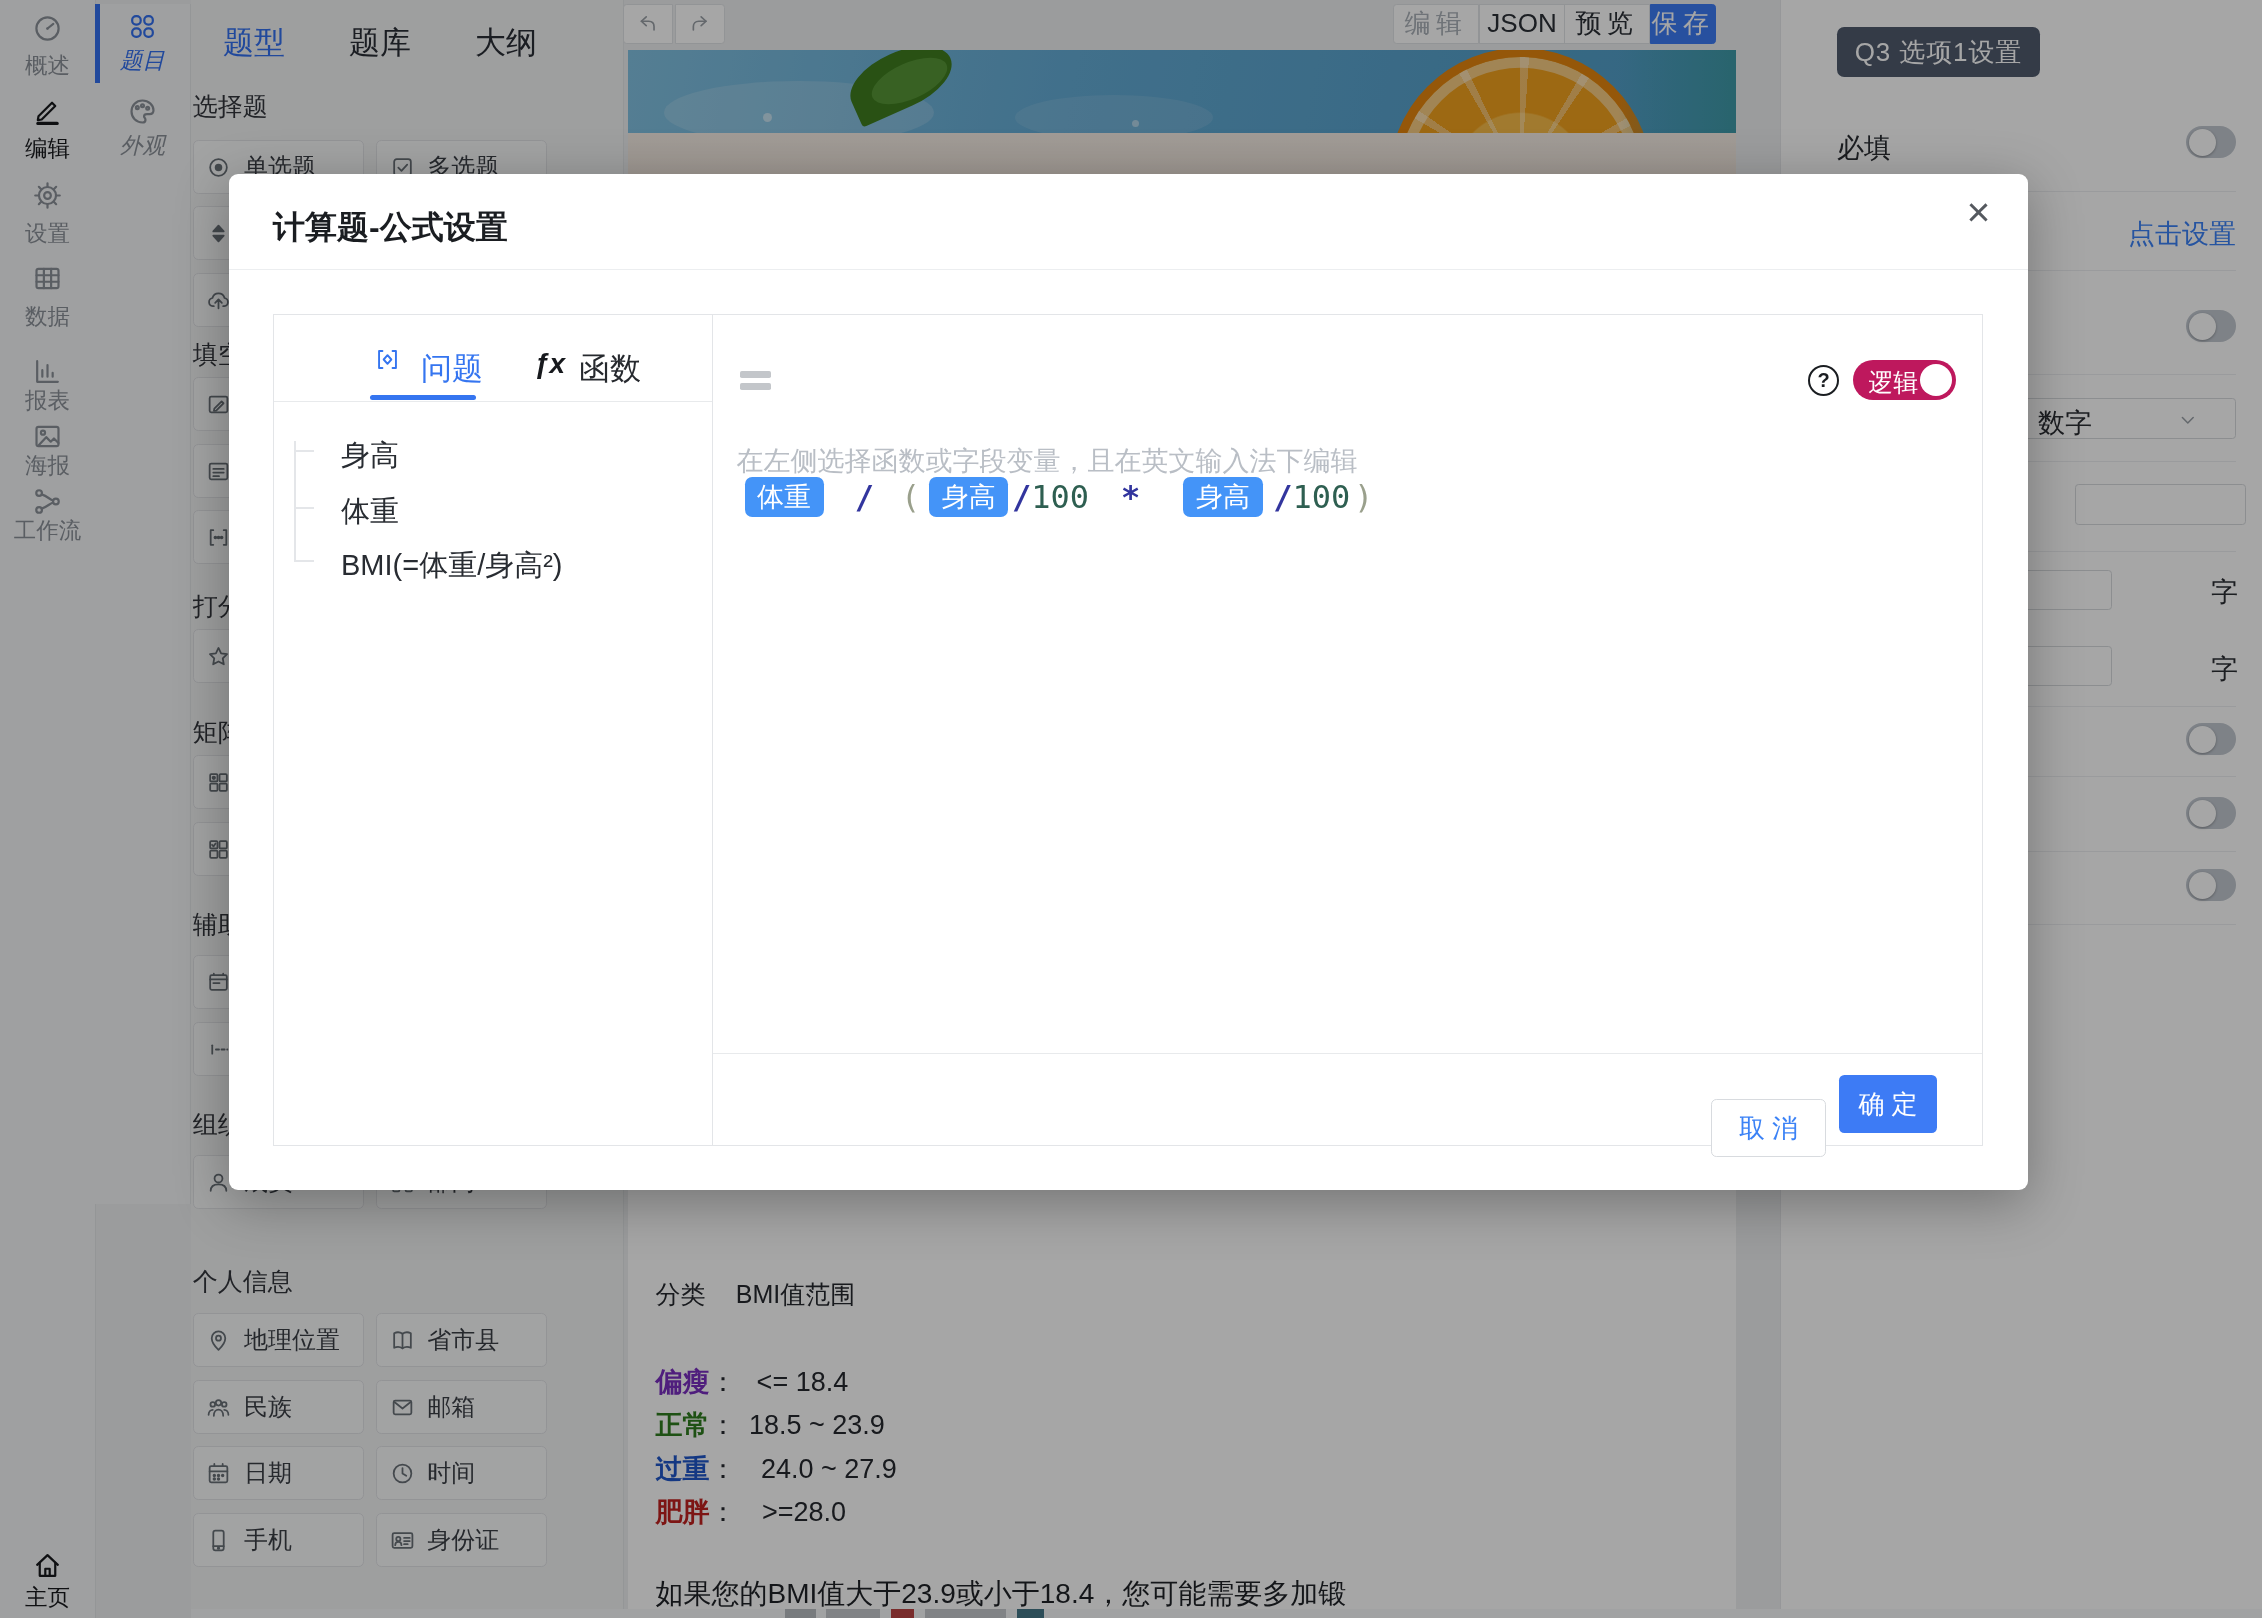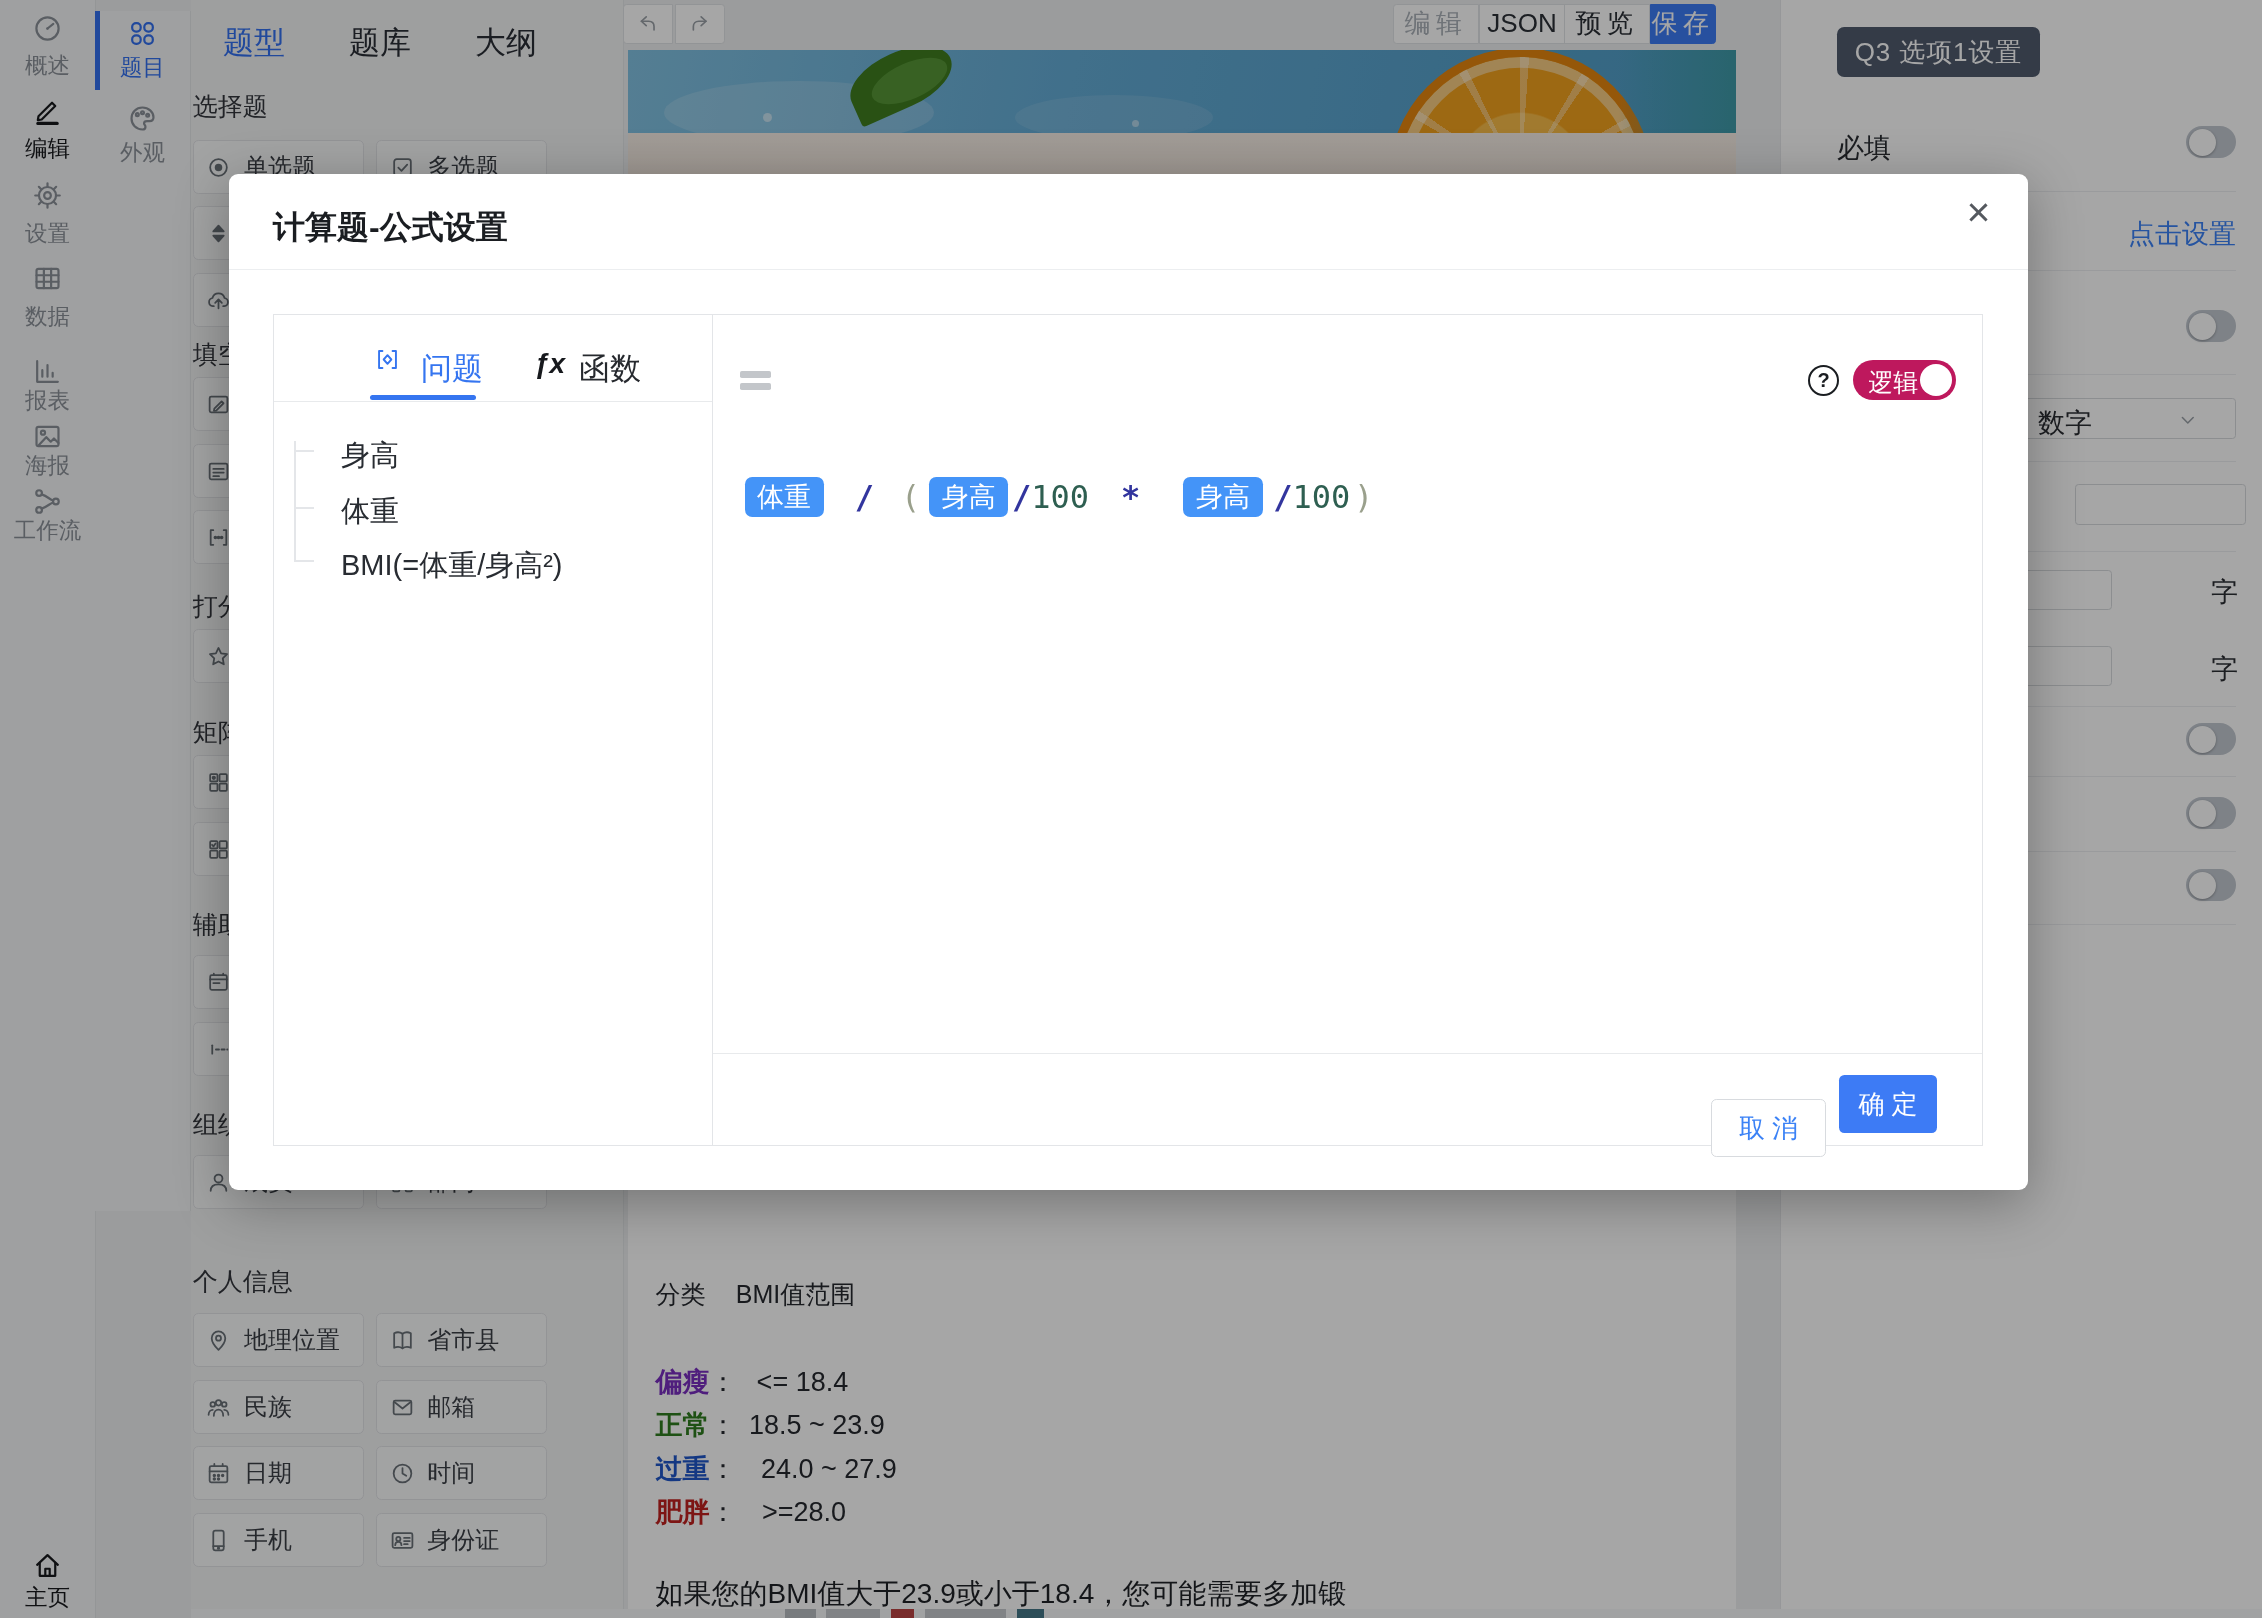--- a/index.html
+++ b/index.html
@@ -2,21 +2,21 @@
 <html style="font-size:14.4px"><head>
 <meta charset="utf-8">
 <style>
   html,body{margin:0;padding:0;background:#666;}
   #app{position:relative;width:2263px;height:1618px;overflow:hidden;background:#eef0f2;
        font-family:"Liberation Sans",sans-serif;color:#2b2e34;}
   .ab{position:absolute;}
   .ic{display:block;stroke:currentColor;fill:none;stroke-width:1.7;stroke-linecap:round;stroke-linejoin:round;}
   
   #sidebar{left:0;top:0;width:95px;height:1618px;background:#f5f6f7;border-right:0.9px solid #e4e6e9;}
-  #navcol{left:95px;top:11px;width:95px;height:1200px;background:#f5f6f7;border-right:0.9px solid #e4e6e9;}
+  #navcol{left:95px;top:4px;width:95px;height:1200px;background:#f5f6f7;border-right:0.9px solid #e4e6e9;font-style:italic;}
   .rail-item{position:absolute;width:95px;text-align:center;color:#8b9199;cursor:pointer;}
   .rail-item .ric{margin:0 auto;}
   .rail-label{position:absolute;width:95px;text-align:center;font-size:22.5px;color:#8b9199;}
   .rail-active{color:#17191d !important;}
   .rail-blue{color:#3370f0 !important;}
   
   #qpanel{left:191px;top:0;width:432px;height:1618px;background:#f3f4f5;border-right:0.9px solid #e4e6e9;}
   .qtab{position:absolute;top:21.6px;font-size:31px;color:#2a2e36;cursor:pointer;}
   .sec-label{position:absolute;font-size:25px;color:#34373d;}
   .qbtn{position:absolute;width:171px;height:54px;background:#f9fafb;border:0.9px solid #e2e4e7;border-radius:5.4px;
@@ -495,20 +495,21 @@
         <div class="eqbar" style="left:27px;top:68px"></div>
 
         <div class="ab" style="left:1095px;top:50px;width:31px;height:31px;border:2.7px solid #1a1d21;border-radius:50%;box-sizing:border-box;
              text-align:center;line-height:26px;font-size:20px;font-weight:bold;color:#1a1d21;cursor:pointer">?</div>
 
         <div class="ab" style="left:1140px;top:45px;width:103px;height:40px;border-radius:20px;background:#be185d;cursor:pointer">
           <span style="position:absolute;left:15.3px;top:6.3px;font-size:25px;color:#fff">逻辑</span>
           <span style="position:absolute;right:3.6px;top:3.6px;width:32px;height:32px;border-radius:50%;background:#fff"></span>
         </div>
 
+        <div class="ab" style="left:23.4px;top:128px;font-size:27px;color:#b9bec5">在左侧选择函数或字段变量，且在英文输入法下编辑</div>
 
         <div class="ab" style="left:31.5px;top:162px;display:flex;align-items:center;cursor:text">
           <span class="chip">体重</span>
           <span class="ftok op" style="margin-left:31px">/</span>
           <span class="ftok paren" style="margin-left:27px">(</span>
           <span class="chip" style="margin-left:9px">身高</span>
           <span class="ftok op" style="margin-left:3.6px">/</span>
           <span class="ftok num">100</span>
           <span class="ftok op" style="margin-left:32px">*</span>
           <span class="chip" style="margin-left:43px">身高</span>

